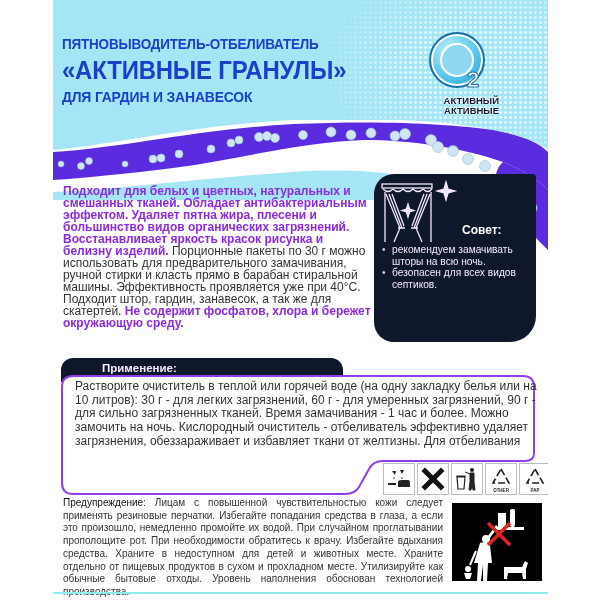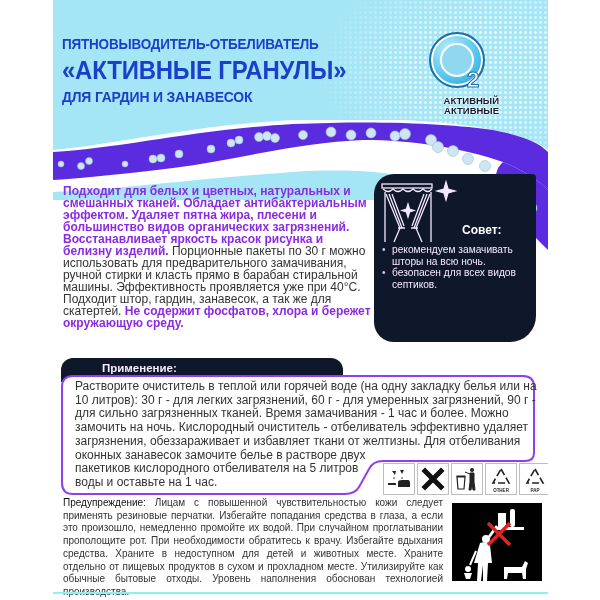--- a/index.html
+++ b/index.html
@@ -149,21 +149,20 @@
   </div>
 
   <div class="usage-tab">
     <div class="usage-tab-label">Применение:</div>
   </div>
   <svg class="usage-box" viewBox="0 0 474 120" fill="none">
     <path d="M1,12 Q1,1 12,1 L462,1 Q473,1 473,12 L473,78 Q473,86 464,86 L322,86 Q312,86 308,94 L298,112 Q294,119 284,119 L12,119 Q1,119 1,108 Z" fill="#ffffff" stroke="#8f3ff0" stroke-width="2"></path>
   </svg>
   <div class="usage-text">
     <div>Растворите очиститель в теплой или горячей воде (на одну закладку белья или на 10 литров): 30 г - для легких загрязнений, 60 г - для умеренных загрязнений, 90 г - для сильно загрязненных тканей. Время замачивания - 1 час и более. Можно замочить на ночь. Кислородный очиститель - отбеливатель эффективно удаляет загрязнения, обеззараживает и избавляет ткани от желтизны. Для отбеливания</div>
-    <div class="l2">оконных занавесок замочите белье в растворе двух пакетиков кислородного отбеливателя на 5 литров воды и оставьте на 1 час.</div>
   </div>
 
   <div class="symbols">
     <div class="sym">
       <svg viewBox="0 0 26 26">
           <path d="M6,5 L10,5 L9,9 Z M14,4 L18,4 L16,8 Z" fill="#222"></path>
           <circle cx="8" cy="12" r="0.8" fill="#222"></circle>
           <circle cx="16" cy="12" r="0.8" fill="#222"></circle>
           <rect x="2" y="17" width="8" height="2" fill="#222"></rect>
           <path d="M12,16 Q12,14 16,14 L22,14 Q24,14 24,17 L24,21 L12,21 Z" fill="#222"></path>

